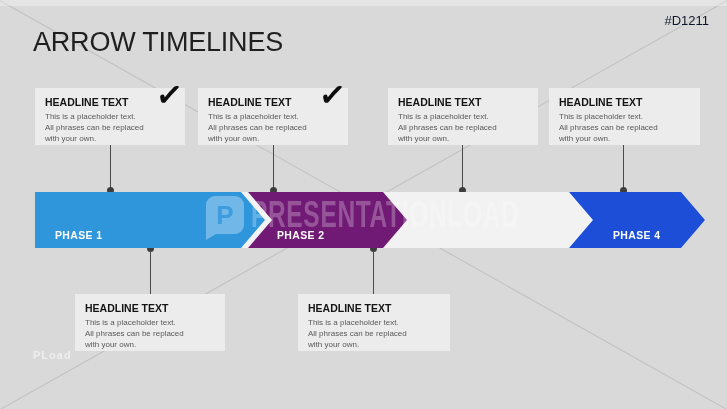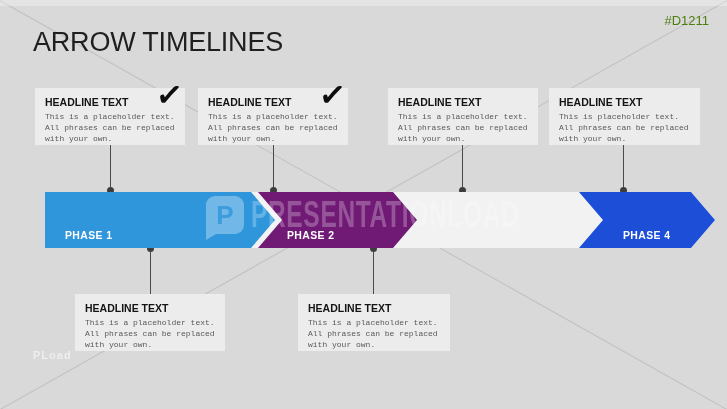--- a/index.html
+++ b/index.html
@@ -8,24 +8,24 @@
     background:#D9D9D9; overflow:hidden;
     font-family:"Liberation Sans", sans-serif;
   }
   
   .diag{position:absolute; width:840px; height:1px; background:rgba(130,130,130,0.28); transform-origin:0 0; pointer-events:none;}
   .diag1{left:0; top:0; transform:rotate(29.36deg);}
   .diag2{left:0; top:409px; transform:rotate(-29.36deg);}
   .top-strip{position:absolute; left:0; top:0; width:727px; height:6px; background:rgba(255,255,255,0.30);}
 
   .title{position:absolute; left:33px; top:27px; font-size:27px; letter-spacing:-0.2px; color:#1F1F1F;}
-  .code{position:absolute; right:18px; top:13px; font-size:13px; color:#4d7c0f;}
+  .code{position:absolute; right:18px; top:13px; font-size:13px; color:#0f172a;}
 
   
-  .band{position:absolute; left:45px; top:192px; width:670px; height:56px;}
+  .band{position:absolute; left:35px; top:192px; width:670px; height:56px;}
   .band-backing{position:absolute; left:0; top:0; width:670px; height:56px; background:#F2F2F2;
     clip-path:polygon(0 0, 646px 0, 670px 50%, 646px 100%, 0 100%);}
   .arrow{position:absolute; top:0; height:56px;}
   .arrow-first{clip-path:polygon(0 0, calc(100% - 24px) 0, 100% 50%, calc(100% - 24px) 100%, 0 100%);}
   .arrow-notch{clip-path:polygon(0 0, calc(100% - 24px) 0, 100% 50%, calc(100% - 24px) 100%, 0 100%, 24px 50%);}
   .a1{left:0; width:230px;}
   .a2{left:213px; width:159px;}
   .a3{left:355px; width:196px;}
   .a4{left:534px; width:136px;}
   .plabel{position:absolute; bottom:7px; font-size:11px; font-weight:bold; color:#FFFFFF;
@@ -43,21 +43,21 @@
     background:rgba(255,255,255,0.32); clip-path:polygon(0 0,100% 0,0 100%);}
   .wm-logo-letter{font-size:26px; font-weight:bold; color:rgba(51,152,219,0.85);}
   .wm-corner{position:absolute; left:33px; top:349px; font-size:11px; font-weight:bold;
     color:rgba(255,255,255,0.55); letter-spacing:1px;}
 
   
   .card{position:absolute; width:150px; height:57px; background:#ECECEC; padding:8px 10px 0 10px;
     box-sizing:border-box;}
   .card-top{top:88px;} .card-bottom{top:294px;}
   .card-head{font-size:10.5px; font-weight:bold; color:#141414; margin-bottom:3px; white-space:nowrap;}
-  .card-body{font-size:8px; color:#595959; line-height:1.38; white-space:pre-line;font-family:Liberation Mono, monospace;}
+  .card-body{font-size:8px; color:#595959; line-height:1.38; white-space:pre-line;}
   .check{position:absolute; top:-12px; right:2px; font-size:32px; font-weight:bold; color:#0D0D0D;
     transform:rotate(6deg);}
 
   
   .cline{position:absolute; width:1px; background:#4A4A4A;}
   .cdot{position:absolute; width:7px; height:7px; border-radius:50%; background:#3D3D3D;}
 </style>
 </head>
 <body>
 

